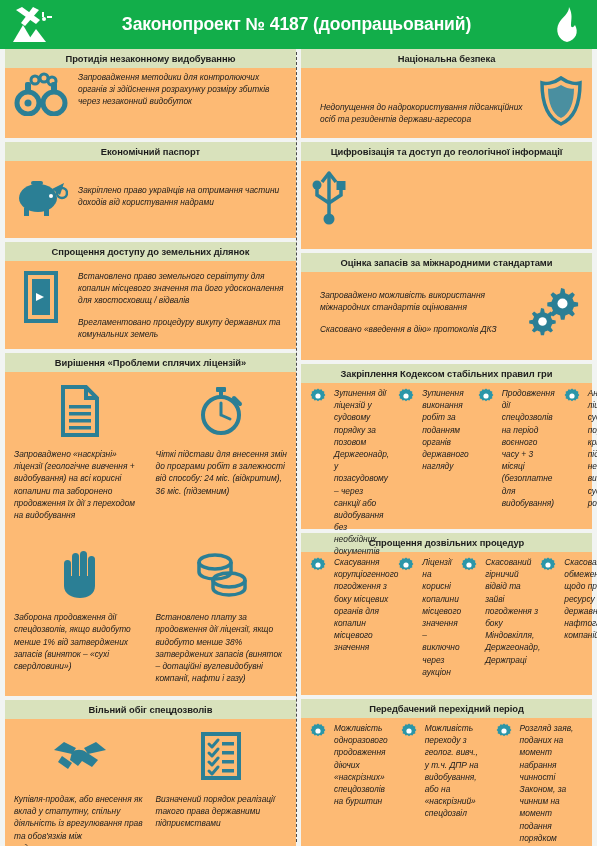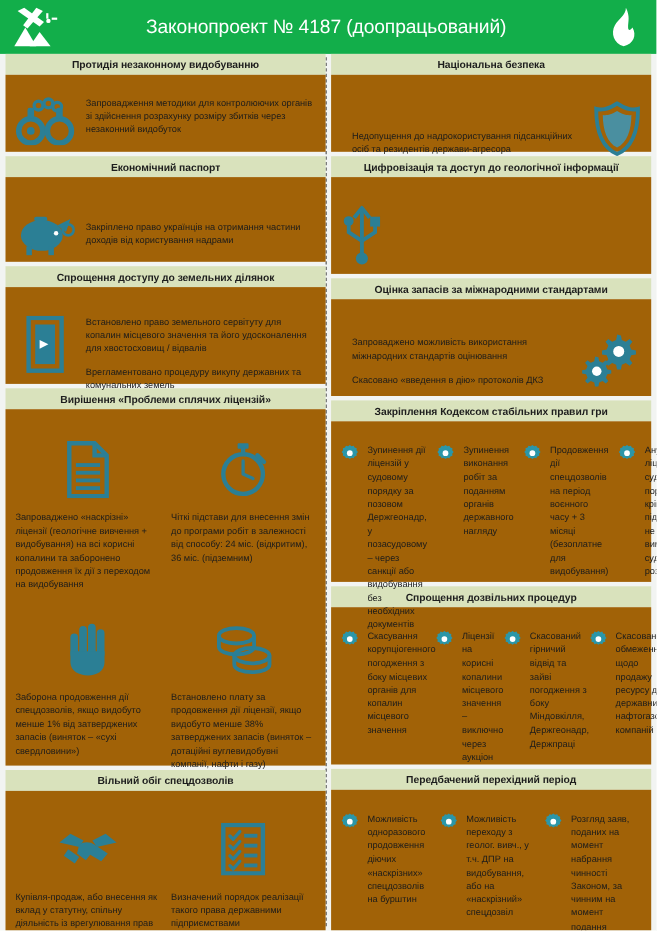--- a/index.html
+++ b/index.html
@@ -24,21 +24,21 @@
     background: #12ae4a;
     display: flex;
     align-items: center;
   }
   .titlebar .pick-icon { width: 62px; display: flex; justify-content: center; align-items: center; }
   .titlebar .title-text {
     flex: 1;
     text-align: center;
     color: #ffffff;
     font-size: 17.5px;
-    font-weight: normal;
+    font-weight: bold;
     letter-spacing: -0.1px;
     padding-right: 6px;
   }
   .titlebar .flame-icon { width: 60px; display: flex; justify-content: center; align-items: center; }
 
   
   .col {
     position: absolute;
     top: 49px;
     width: 291px;
@@ -67,22 +67,23 @@
     justify-content: center;
     text-align: center;
   }
   .sec-head span {
     font-size: 9.4px;
     font-weight: bold;
     color: #1d1d1d;
     letter-spacing: -0.05px;
   }
   .sec-body {
-    background: #a16207;
-    padding: 20px 9px 9px 9px;
+    background: #fdba74;
+    padding: 4px 9px 9px 9px;
+    font-style: italic;
   }
 
   
   .row-icon-left  { display: flex; align-items: flex-start; gap: 10px; }
   .row-icon-right { display: flex; align-items: flex-end; gap: 10px; }
   .icon-box { flex: 0 0 auto; display: flex; align-items: center; justify-content: center; }
   .para-stack { flex: 1; display: flex; flex-direction: column; gap: 10px; }
   .para {
     font-size: 8.4px;
     line-height: 1.42;

